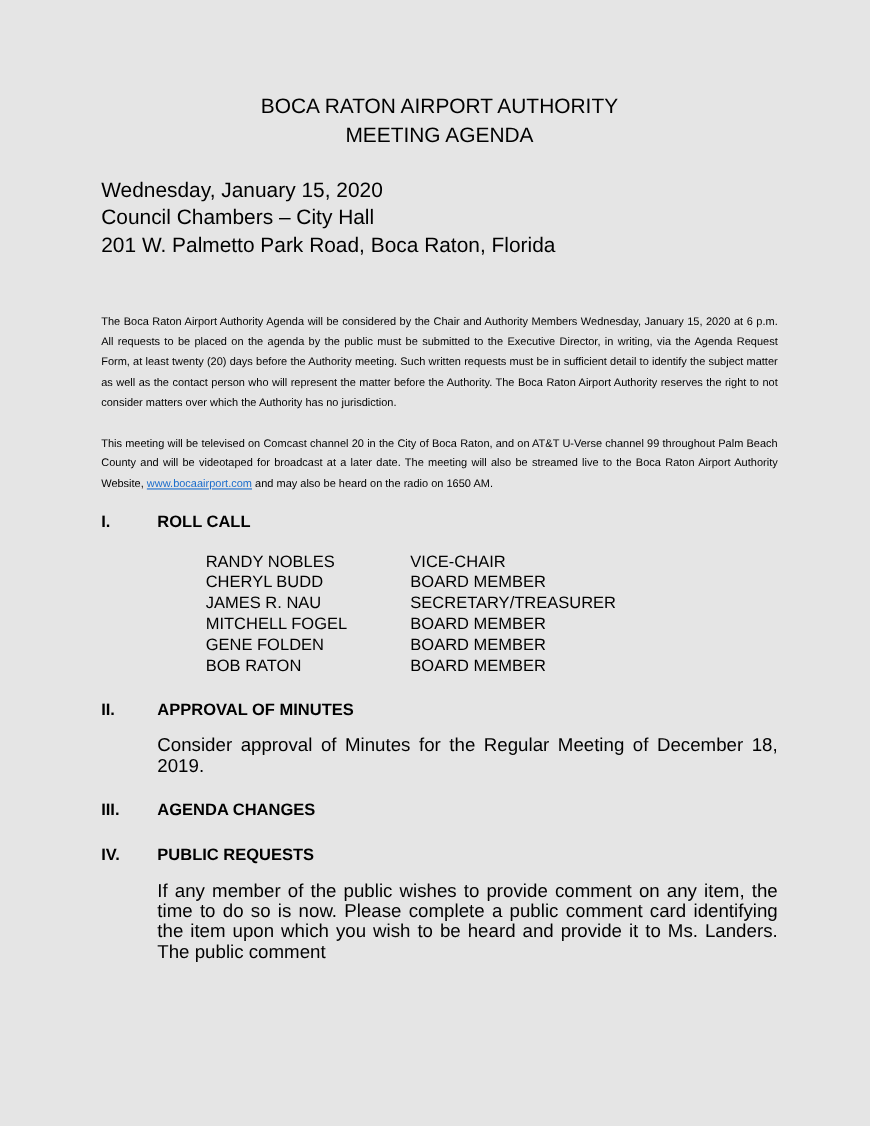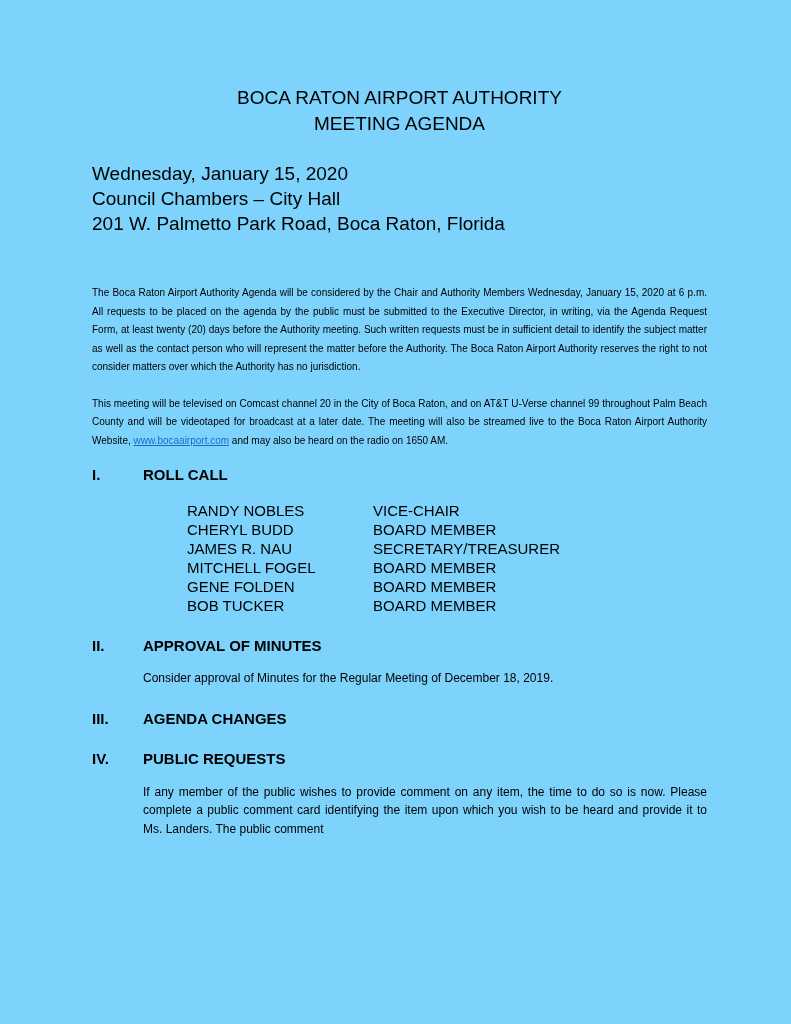--- a/index.html
+++ b/index.html
@@ -5,21 +5,21 @@
   html, body {
     margin: 0;
     padding: 0;
     background: #ffffff;
   }
   .page {
     position: relative;
     width: 791px;
     height: 1024px;
     margin: 0 auto;
-    background: #7dd3fc;
+    background: #e5e5e5;
     color: #000000;
     font-family: "Liberation Sans", "DejaVu Sans", sans-serif;
     box-sizing: border-box;
     padding: 85px 84px 0 92px;
     overflow: hidden;
   }
   .doc-title {
     text-align: center;
     font-size: 19px;
     line-height: 26px;
@@ -65,21 +65,21 @@
     font-size: 15px;
     line-height: 19px;
   }
   .roster-row { white-space: nowrap; }
   .roster-name {
     display: inline-block;
     width: 186px;
   }
   .sec-body {
     margin: 14px 0 0 51px;
-    font-size: 12px;
+    font-size: 17px;
     line-height: 18.5px;
     text-align: justify;
   }
 </style>
 </head>
 <body>
 
 <div class="page">
 
   <header>
@@ -100,21 +100,21 @@
     <div class="section-head">
       <span class="numeral">I.</span>
       <span class="heading">ROLL CALL</span>
     </div>
     <div class="roster">
       <div class="roster-row"><span class="roster-name">RANDY NOBLES</span><span class="roster-role">VICE-CHAIR</span></div>
       <div class="roster-row"><span class="roster-name">CHERYL BUDD</span><span class="roster-role">BOARD MEMBER</span></div>
       <div class="roster-row"><span class="roster-name">JAMES R. NAU</span><span class="roster-role">SECRETARY/TREASURER</span></div>
       <div class="roster-row"><span class="roster-name">MITCHELL FOGEL</span><span class="roster-role">BOARD MEMBER</span></div>
       <div class="roster-row"><span class="roster-name">GENE FOLDEN</span><span class="roster-role">BOARD MEMBER</span></div>
-      <div class="roster-row"><span class="roster-name">BOB TUCKER</span><span class="roster-role">BOARD MEMBER</span></div>
+      <div class="roster-row"><span class="roster-name">BOB RATON</span><span class="roster-role">BOARD MEMBER</span></div>
     </div>
   </section>
 
   <section>
     <div class="section-head gap-lg">
       <span class="numeral">II.</span>
       <span class="heading">APPROVAL OF MINUTES</span>
     </div>
     <p class="sec-body">Consider approval of Minutes for the Regular Meeting of December 18, 2019.</p>
   </section>

